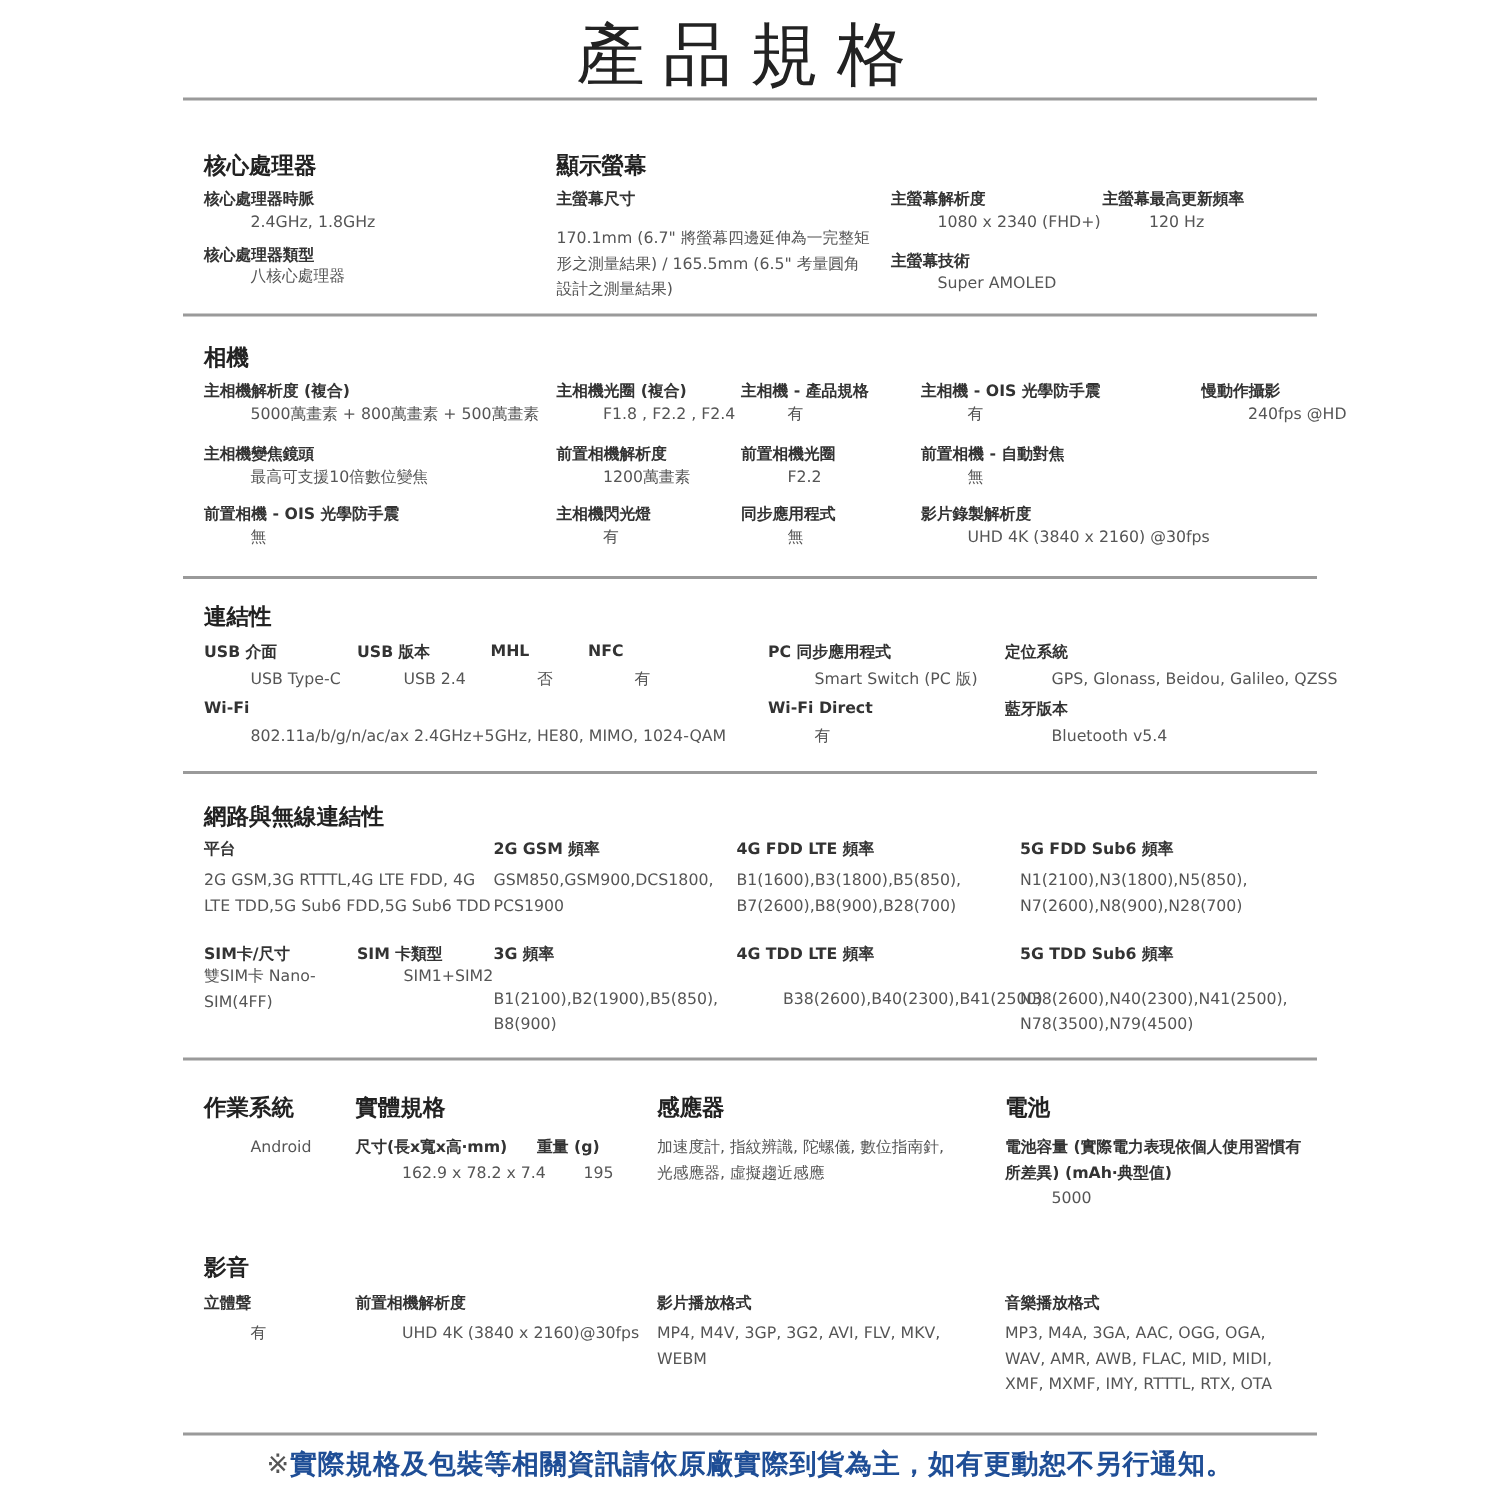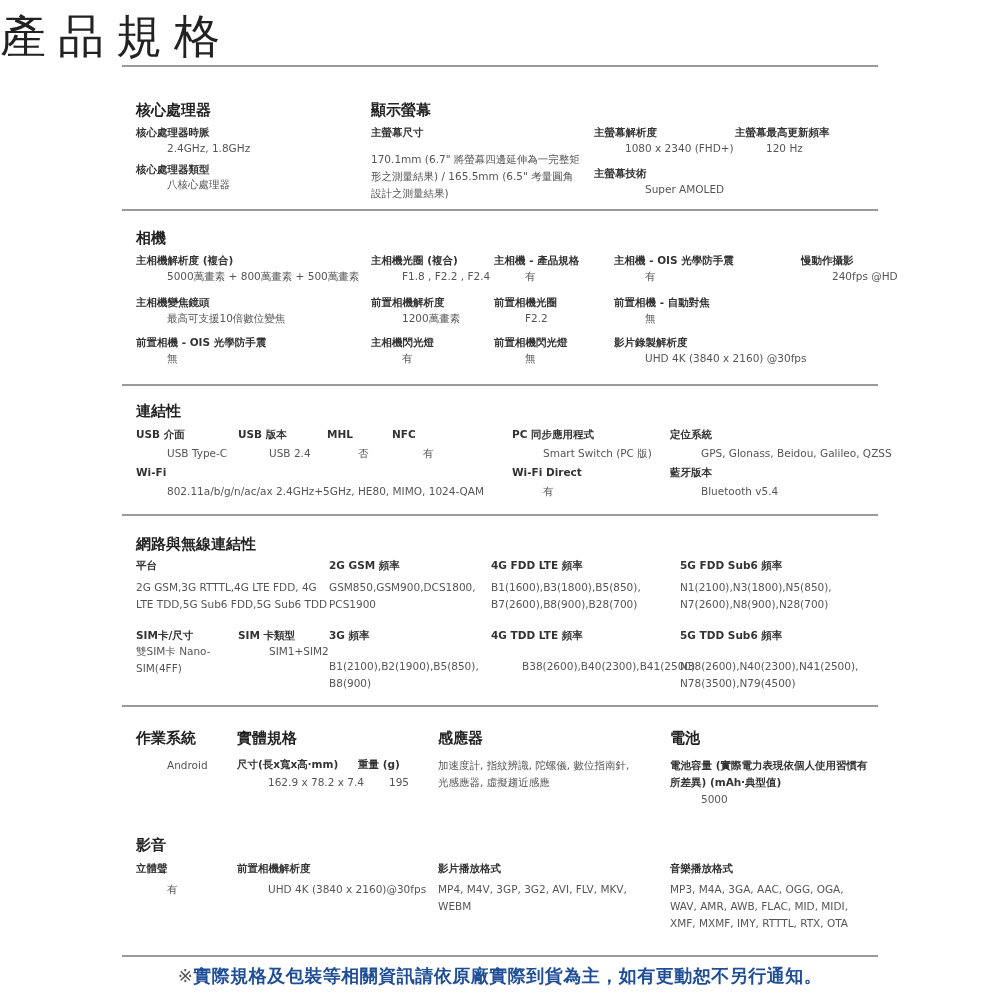--- a/index.html
+++ b/index.html
@@ -1,19 +1,19 @@
 <!DOCTYPE html>
 <html><head>
   <meta charset="utf-8">
   <style>
     * { margin: 0; padding: 0; box-sizing: border-box; }
     html, body { width: 1000px; height: 1000px; background: #ffffff; overflow: hidden; }
     body { font-family: "DejaVu Sans", "Liberation Sans", sans-serif; color: #333; position: relative; }
     .title {
-      position: absolute; top: 6px; left: 0; width: 1000px; 
+      position: absolute; top: 6px; left: 0; width: 1000px; text-align: center;
       font-size: 46px; font-weight: 300; letter-spacing: 12px; color: #222;
     }
     .rule { position: absolute; left: 122px; width: 756px; height: 2px; background: #9a9a9a; }
     .sec-title { position: absolute; font-size: 15px; font-weight: bold; color: #222; }
     .lbl { position: absolute; font-size: 10.5px; font-weight: bold; color: #333; white-space: nowrap; }
     .val { position: absolute; font-size: 10.5px; color: #555; line-height: 17px; }
     .val.nw { white-space: nowrap; margin-left: 31px; }
     .footer {
       position: absolute; top: 964px; left: 0; width: 1000px; text-align: center;
       font-size: 18px; font-weight: bold; color: #1f4e96; letter-spacing: 0.5px;
@@ -33,21 +33,21 @@
 <div class="val nw" style="left:136px;top:176px">八核心處理器</div>
 
 <div class="sec-title" style="left:371px;top:101px">顯示螢幕</div>
 <div class="lbl" style="left:371px;top:126px">主螢幕尺寸</div>
 <div class="val" style="left:371px;top:151px;width:210px">170.1mm (6.7" 將螢幕四邊延伸為一完整矩形之測量結果) / 165.5mm (6.5" 考量圓角設計之測量結果)</div>
 <div class="lbl" style="left:594px;top:126px">主螢幕解析度</div>
 <div class="val nw" style="left:594px;top:140px">1080 x 2340 (FHD+)</div>
 <div class="lbl" style="left:735px;top:126px">主螢幕最高更新頻率</div>
 <div class="val nw" style="left:735px;top:140px">120 Hz</div>
 <div class="lbl" style="left:594px;top:167px">主螢幕技術</div>
-<div class="val nw" style="left:614px;top:181px">Super AMOLED</div>
+<div class="val nw" style="left:594px;top:181px">Super AMOLED</div>
 
 <div class="rule" style="top:209px"></div>
 
 <div class="sec-title" style="left:136px;top:229px">相機</div>
 <div class="lbl" style="left:136px;top:254px">主相機解析度 (複合)</div>
 <div class="val nw" style="left:136px;top:268px">5000萬畫素 + 800萬畫素 + 500萬畫素</div>
 <div class="lbl" style="left:371px;top:254px">主相機光圈 (複合)</div>
 <div class="val nw" style="left:371px;top:268px">F1.8 , F2.2 , F2.4</div>
 <div class="lbl" style="left:494px;top:254px">主相機 - 產品規格</div>
 <div class="val nw" style="left:494px;top:268px">有</div>
@@ -62,21 +62,21 @@
 <div class="val nw" style="left:371px;top:310px">1200萬畫素</div>
 <div class="lbl" style="left:494px;top:296px">前置相機光圈</div>
 <div class="val nw" style="left:494px;top:310px">F2.2</div>
 <div class="lbl" style="left:614px;top:296px">前置相機 - 自動對焦</div>
 <div class="val nw" style="left:614px;top:310px">無</div>
 
 <div class="lbl" style="left:136px;top:336px">前置相機 - OIS 光學防手震</div>
 <div class="val nw" style="left:136px;top:350px">無</div>
 <div class="lbl" style="left:371px;top:336px">主相機閃光燈</div>
 <div class="val nw" style="left:371px;top:350px">有</div>
-<div class="lbl" style="left:494px;top:336px">前置相機閃光燈</div>
+<div class="lbl" style="left:494px;top:336px">同步應用程式</div>
 <div class="val nw" style="left:494px;top:350px">無</div>
 <div class="lbl" style="left:614px;top:336px">影片錄製解析度</div>
 <div class="val nw" style="left:614px;top:350px">UHD 4K (3840 x 2160) @30fps</div>
 
 <div class="rule" style="top:384px"></div>
 
 <div class="sec-title" style="left:136px;top:402px">連結性</div>
 <div class="lbl" style="left:136px;top:428px">USB 介面</div>
 <div class="val nw" style="left:136px;top:445px">USB Type-C</div>
 <div class="lbl" style="left:238px;top:428px">USB 版本</div>

